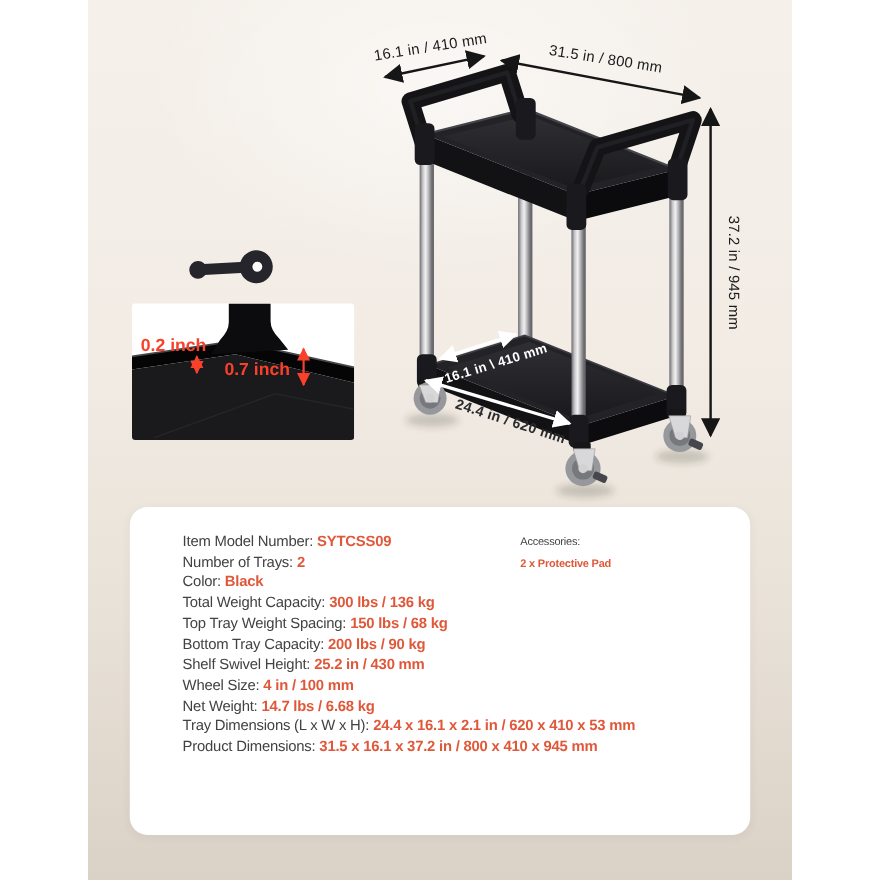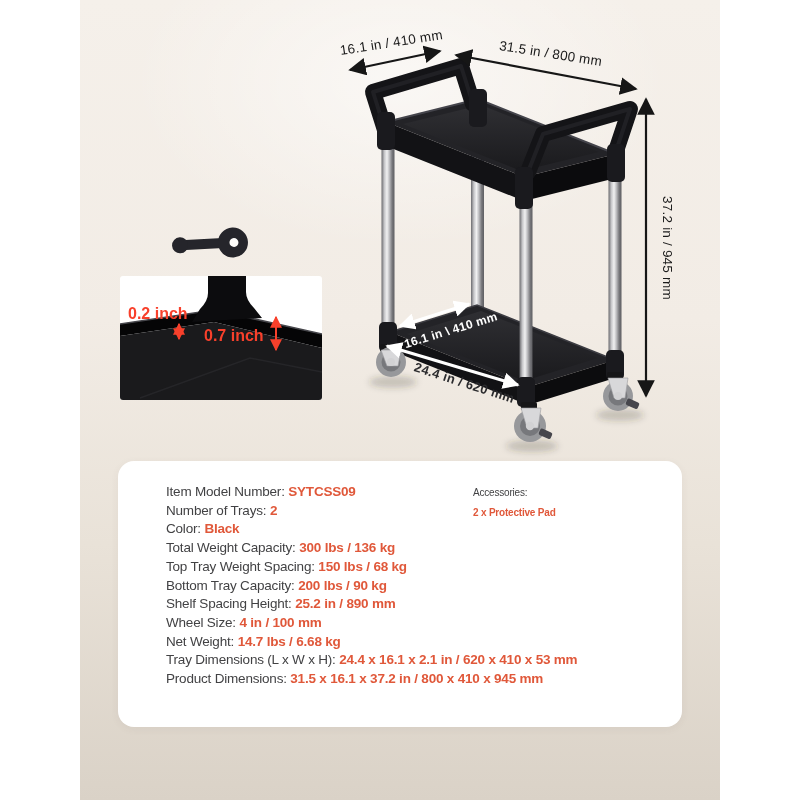--- a/index.html
+++ b/index.html
@@ -21,21 +21,21 @@
   .bg::after{
     content:"";position:absolute;inset:0;
     background:radial-gradient(ellipse 60% 30% at 50% 10%,rgba(255,255,255,.55),rgba(255,255,255,0) 70%);
   }
   .art{position:absolute;left:0;top:0;width:800px;height:800px;}
   .dim-label{font-size:13.5px;fill:var(--dim);letter-spacing:.2px;}
   .tray-label-light{font-size:12px;font-weight:bold;fill:#ffffff;letter-spacing:.3px;}
   .tray-label-dark{font-size:13px;font-weight:bold;fill:#2b2b2e;letter-spacing:.3px;}
   .red-label{font-size:16px;font-weight:bold;fill:var(--inset_red);}
   .card{
-    position:absolute;left:118px;top:461px;width:564px;height:266px;
+    position:absolute;left:118px;top:461px;width:564px;height:298px;
     background:#ffffff;border-radius:16px;box-shadow:0 2px 8px rgba(90,75,60,.06);
   }
   .spec-left{position:absolute;left:48px;top:22px;}
   .spec-row{font-size:13.5px;line-height:18.7px;color:var(--label);letter-spacing:-.2px;white-space:nowrap;}
   .spec-row .val{font-weight:bold;color:var(--accent);}
   .spec-right{position:absolute;left:355px;top:22px;font-size:10px;line-height:19.5px;letter-spacing:-.2px;}
   .spec-right .lbl{color:var(--label);}
   .spec-right .val{font-weight:bold;color:var(--accent);}
 </style>
 </head>
@@ -199,21 +199,21 @@
         <div class="spec-row"><span class="lbl">Number of Trays: </span><span class="val">2</span></div>
 
         <div class="spec-row"><span class="lbl">Color: </span><span class="val">Black</span></div>
 
         <div class="spec-row"><span class="lbl">Total Weight Capacity: </span><span class="val">300 lbs / 136 kg</span></div>
 
         <div class="spec-row"><span class="lbl">Top Tray Weight Spacing: </span><span class="val">150 lbs / 68 kg</span></div>
 
         <div class="spec-row"><span class="lbl">Bottom Tray Capacity: </span><span class="val">200 lbs / 90 kg</span></div>
 
-        <div class="spec-row"><span class="lbl">Shelf Spacing Height: </span><span class="val">25.2 in / 890 mm</span></div>
+        <div class="spec-row"><span class="lbl">Shelf Swivel Height: </span><span class="val">25.2 in / 430 mm</span></div>
 
         <div class="spec-row"><span class="lbl">Wheel Size: </span><span class="val">4 in / 100 mm</span></div>
 
 
         <div class="spec-row"><span class="lbl">Net Weight: </span><span class="val">14.7 lbs / 6.68 kg</span></div>
 
         <div class="spec-row"><span class="lbl">Tray Dimensions (L x W x H): </span><span class="val">24.4 x 16.1 x 2.1 in / 620 x 410 x 53 mm</span></div>
 
         <div class="spec-row"><span class="lbl">Product Dimensions: </span><span class="val">31.5 x 16.1 x 37.2 in / 800 x 410 x 945 mm</span></div>
       </div>

